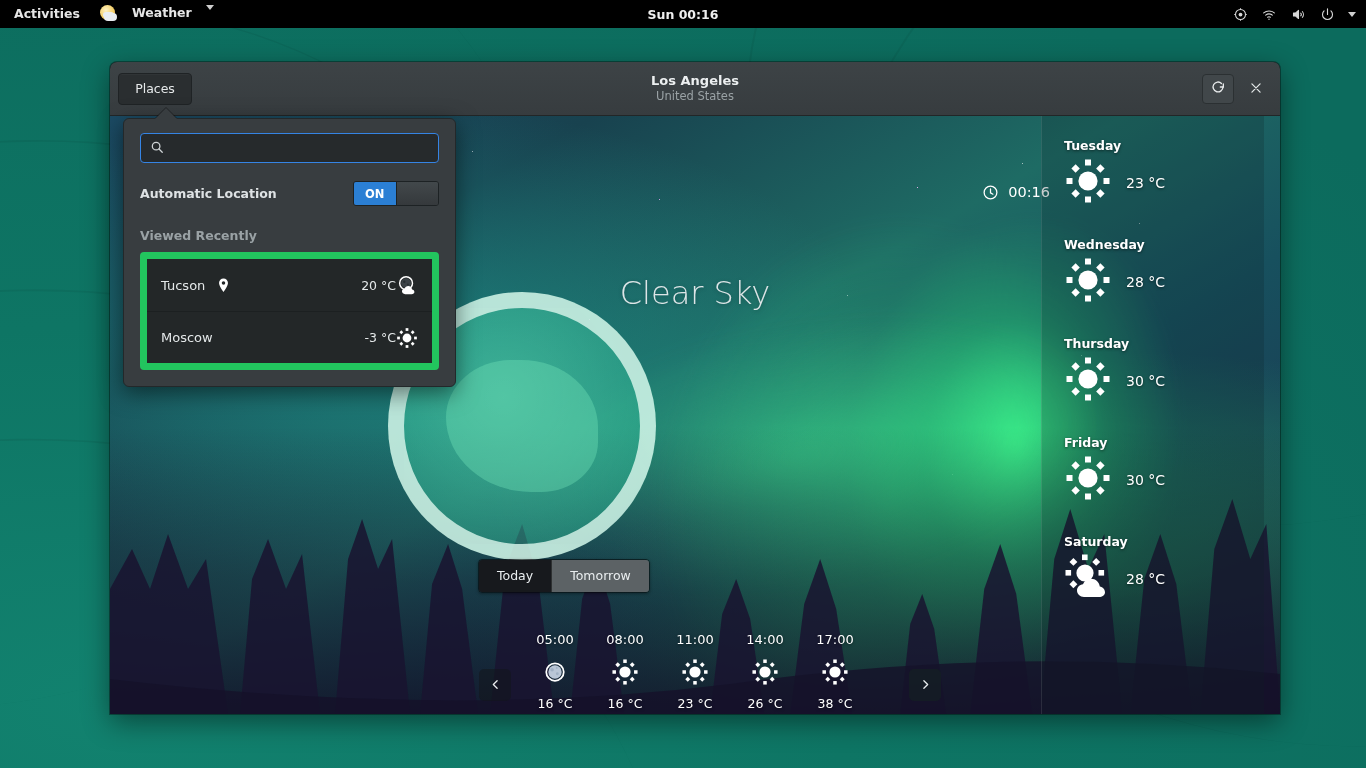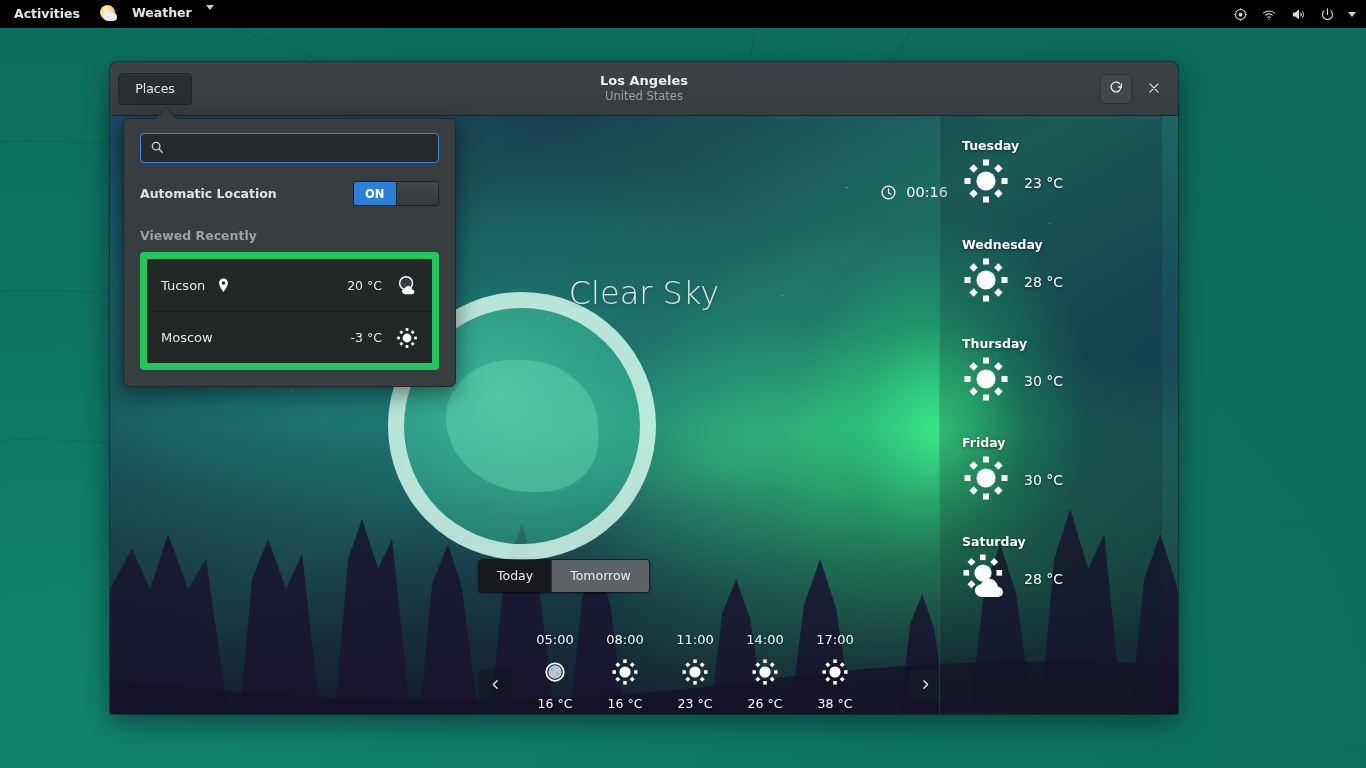--- a/index.html
+++ b/index.html
@@ -77,21 +77,21 @@
   #topbar .tray {
     position: absolute; right: 10px; top: 0; height: 28px;
     display: flex; align-items: center; gap: 13px;
   }
   .tray svg { display:block; }
 
   
   #window {
     position: absolute;
     left: 110px; top: 62px;
-    width: 1068px; height: 652px;
+    width: 1170px; height: 652px;
     border-radius: 7px 7px 0 0;
     background: #000000;
     box-shadow: 0 8px 28px rgba(0,0,0,0.45), 0 0 0 1px rgba(0,0,0,0.35);
     overflow: hidden;
     z-index: 20;
   }
   #headerbar {
     position: relative;
     height: 54px;
     background: linear-gradient(180deg, #3d4346 0%, #373c3f 100%);
@@ -355,21 +355,21 @@
     height: 52px;
     display:flex; align-items:center;
     padding: 0 14px;
     color: #e4e8e9;
     cursor: pointer;
   }
   .place-row + .place-row { border-top: 1px solid #1c2021; }
   .place-row .p-name { font-size: 13px; }
   .place-row .p-pin { margin-left: 10px; display:flex; }
   .place-row .spacer { flex: 1; }
-  .place-row .p-temp { font-size: 12.5px; margin-right: 14px; color:#e4e8e9;text-align:right; }
+  .place-row .p-temp { font-size: 12.5px; color:#e4e8e9;text-align:right; }
   .place-row .p-ico { width: 22px; display:flex; align-items:center; justify-content:center; }
 </style>
 </head>
 <body>
 
 <div id="desktop">
   <div class="wallpaper">
     <div class="band" style="left:-560px; top:-120px; width:1100px; height:820px;"></div>
     <div class="band" style="left:-620px; top:10px;   width:1180px; height:900px;"></div>
     <div class="band" style="left:-680px; top:150px;  width:1280px; height:980px;"></div>
@@ -382,20 +382,21 @@
   <div id="topbar">
     <div class="activities">Activities</div>
     <div class="appmenu">
       <span class="app-icon">
         <span class="sun"></span>
           <span class="cld"></span>
       </span>
       <span>Weather</span>
       <span class="caret-down"></span>
     </div>
+    <div class="clock">Sun 00:16</div>
     <div class="tray">
       <span>
         <svg width="15" height="15" viewBox="0 0 24 24" fill="none" stroke="#d8d8d8" stroke-width="1.7">
           <circle cx="12" cy="12" r="8"></circle>
             <circle cx="12" cy="12" r="3" fill="#d8d8d8" stroke="none"></circle>
           <path d="M12 2v2M12 20v2M2 12h2M20 12h2"></path>
         </svg>
       </span>
       <span>
         <svg width="16" height="15" viewBox="0 0 24 24" fill="none" stroke="#d8d8d8" stroke-width="1.8" stroke-linecap="round">

